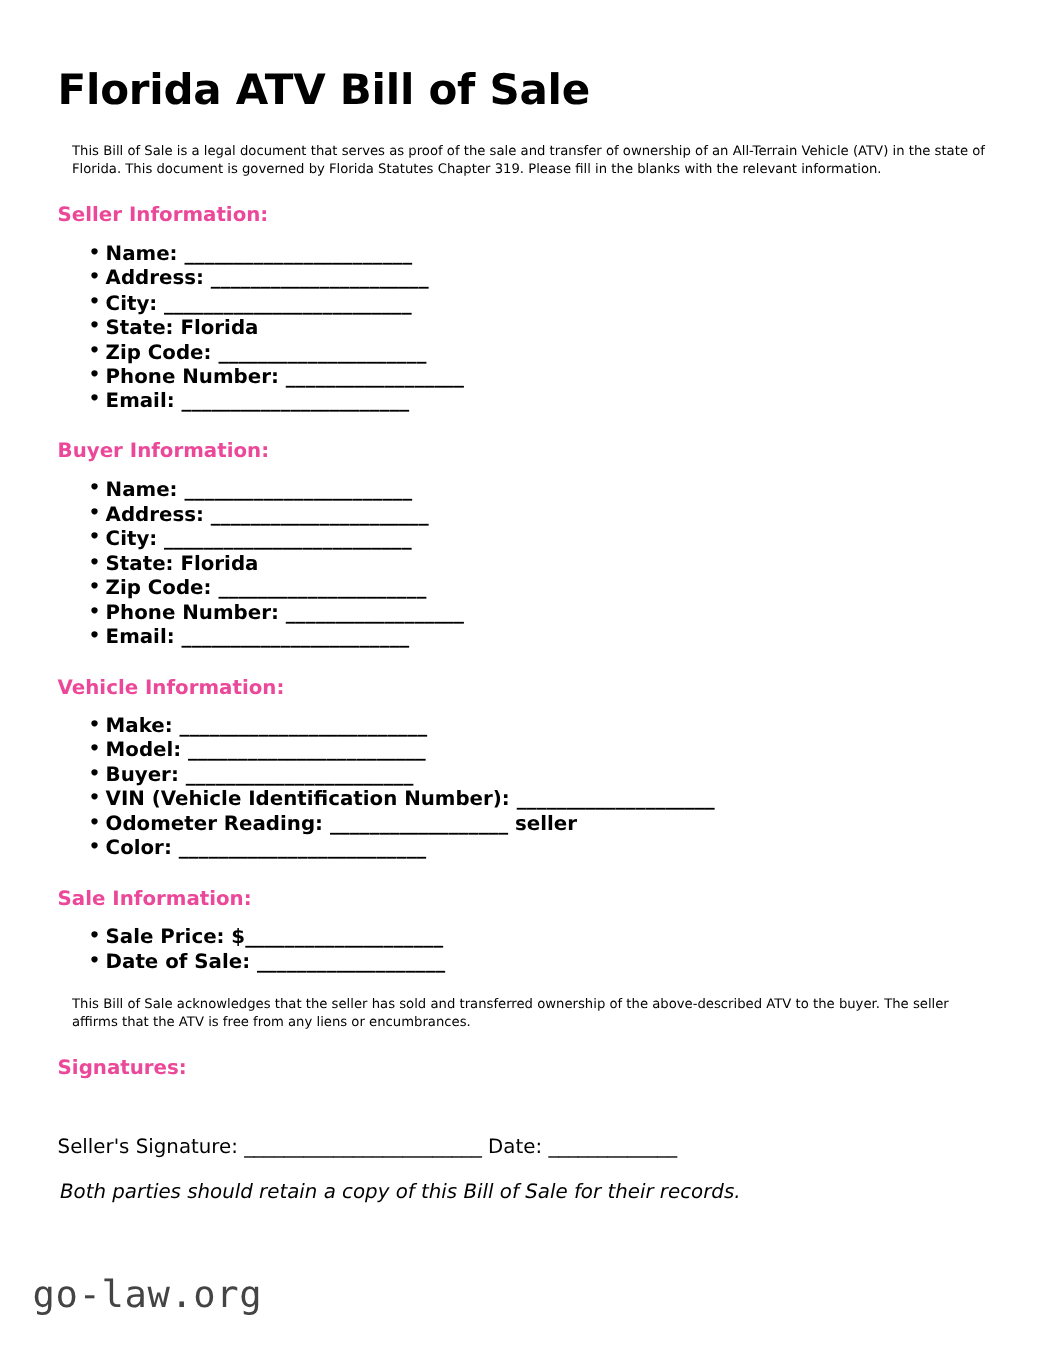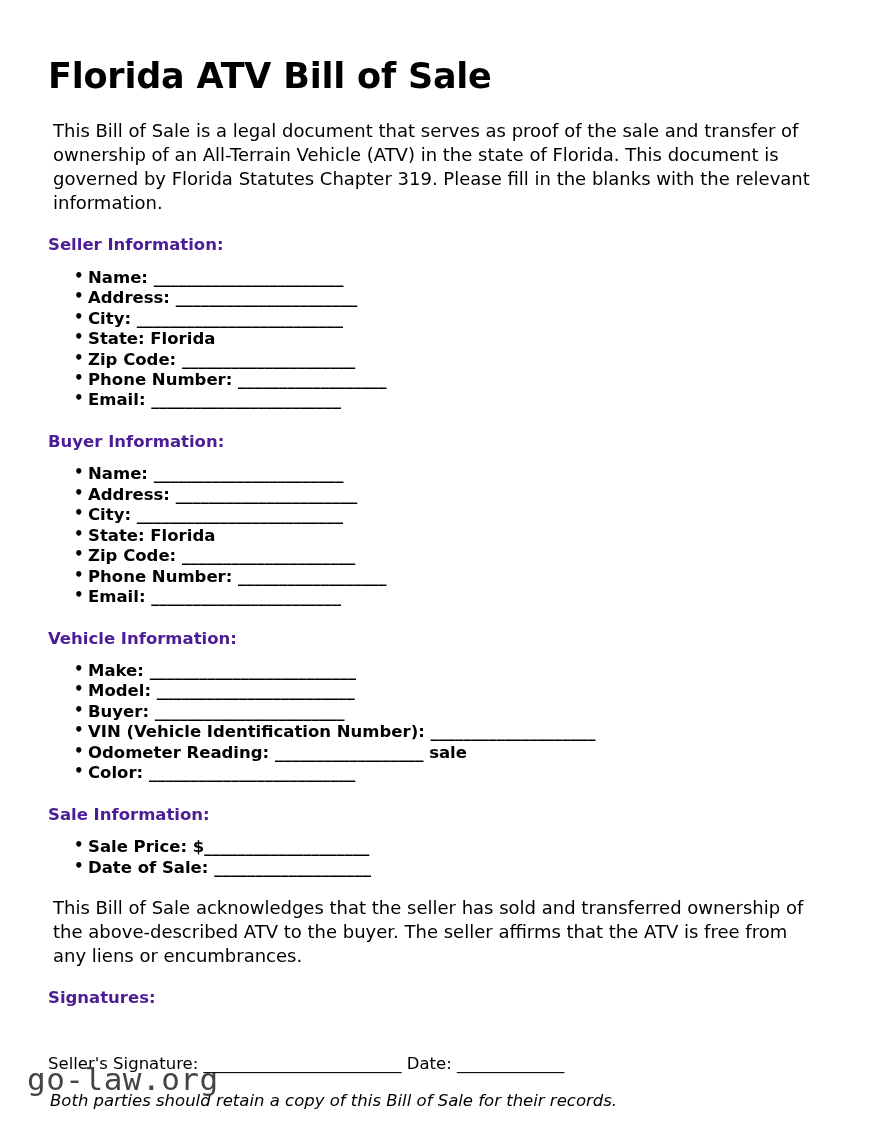--- a/index.html
+++ b/index.html
@@ -35,32 +35,32 @@
   h1.doc-title {
     font-size: 35px;
     font-weight: bold;
     letter-spacing: -0.2px;
     margin: 0 0 22px 0;
     line-height: 1.18;
     color: #000;
   }
 
   p.para {
-    font-size: 18px;
+    font-size: 11px;
     line-height: 1.32;
-    margin: 0 0 20px 5px;
+    margin: 0 0 20px 12px;
     color: #000;
   }
 
   h2.section-head {
     font-size: 16.5px;
     font-weight: bold;
     margin: 0 0 12px 0;
     line-height: 1.3;
-    color: #4c1d95;
+    color: #ec4899;
   }
 
   ul.field-list {
     list-style: none;
     margin: 0 0 20px 0;
     padding: 0;
   }
   ul.field-list li {
     font-size: 16.5px;
     line-height: 1.24;
@@ -161,21 +161,21 @@
       </ul>
     </div>
 
     <div class="sec-vehicle">
       <h2 class="section-head">Vehicle Information:</h2>
       <ul class="field-list">
         <li><span>Make:</span> <span class="blank">_________________________</span></li>
         <li><span>Model:</span> <span class="blank">________________________</span></li>
         <li><span>Buyer:</span> <span class="blank">_______________________</span></li>
         <li><span>VIN (Vehicle Identification Number):</span> <span class="blank">____________________</span></li>
-        <li><span>Odometer Reading:</span> <span class="blank">__________________</span><span> sale</span></li>
+        <li><span>Odometer Reading:</span> <span class="blank">__________________</span><span> seller</span></li>
         <li><span>Color:</span> <span class="blank">_________________________</span></li>
       </ul>
     </div>
 
     <div class="sec-sale">
       <h2 class="section-head">Sale Information:</h2>
       <ul class="field-list">
         <li><span>Sale Price: $</span><span class="blank">____________________</span></li>
         <li><span>Date of Sale:</span> <span class="blank">___________________</span></li>
       </ul>

